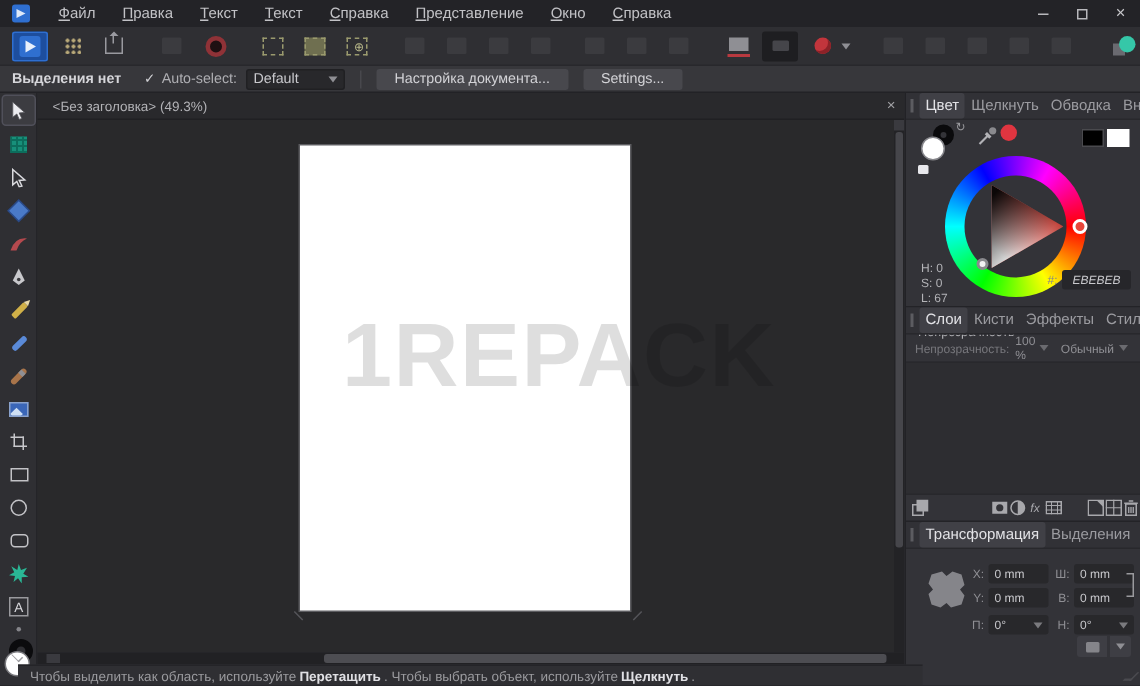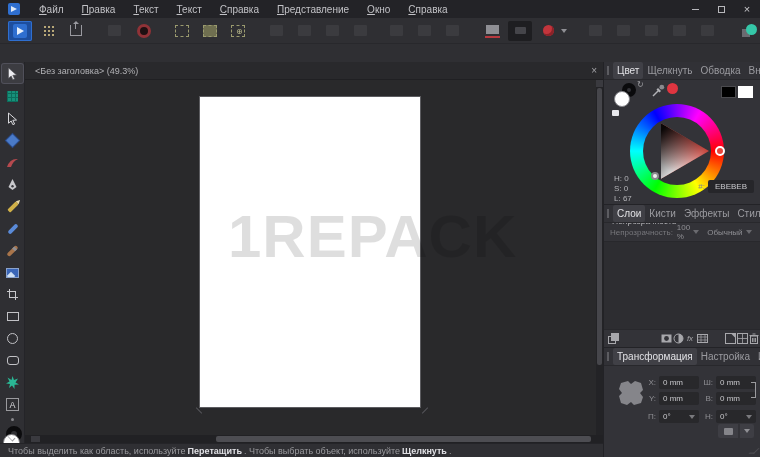--- a/index.html
+++ b/index.html
@@ -154,21 +154,21 @@
     background:linear-gradient(to top left, rgba(0,0,0,0) 30%, rgba(0,0,0,0.95) 78%),
                linear-gradient(to bottom left, rgba(255,255,255,0) 25%, #fff 72%), #c24038; }
   .ringknob { position:absolute; right:-1px; top:42px; width:10px; height:10px; border-radius:50%;
     border:2px solid #fff; background:#e8453a; }
   .triknob { position:absolute; left:21px; top:68px; width:8px; height:8px; border-radius:50%;
     border:2px solid #8a8a8e; background:#f2f2f2; }
   .hsl { position:absolute; left:10px; font-size:8px; color:#b4b4b8; }
   .hexrow { position:absolute; right:6px; top:100px; display:flex; align-items:center; }
   .hexlbl { color:#85858a; font-size:8px; margin-right:3px; }
   .hexbox { width:46px; height:13px; background:#26262a; border-radius:2px; color:#c8c8cc; font-size:8px;
-    display:flex; align-items:center; justify-content:center; }
+    display:flex; align-items:center; justify-content:center;font-style:italic; }
   .op-lbl { position:absolute; left:8px; top:104px; font-size:8.5px; color:#b4b4b8;margin-top:32px; }
   .op-dot { position:absolute; left:8px; top:128px; width:11px; height:11px; border-radius:50%; background:#f0f0f0; }
   .op-track { position:absolute; left:26px; top:131px; width:70px; height:5px; border-radius:3px;
     background:linear-gradient(to right,#2a2a2e,#c8c8cc); }
   .op-knob { position:absolute; left:92px; top:127px; width:9px; height:9px; border-radius:50%;
     border:2px solid #c8c8cc; }
   .op-box { position:absolute; right:16px; top:126px; width:32px; height:13px; background:#26262a; border-radius:2px;
     color:#c8c8cc; font-size:8px; display:flex; align-items:center; justify-content:center; }
   .op-chv { position:absolute; right:5px; top:131px; }
 
@@ -196,21 +196,21 @@
     border-right:1px solid #9a9a9e; border-top:1px solid #9a9a9e; border-bottom:1px solid #9a9a9e; }
   .tf-btn { position:absolute; right:22px; top:58px; width:20px; height:14px; background:#3e3e44; border-radius:2px 0 0 2px;
     display:flex; align-items:center; justify-content:center; }
   .tf-btn .mini { width:9px; height:7px; background:#85858a; border-radius:1px; }
   .tf-chv { position:absolute; right:6px; top:58px; width:14px; height:14px; background:#3e3e44; border-radius:0 2px 2px 0;
     display:flex; align-items:center; justify-content:center; }
   .rgrip { position:absolute; right:2px; bottom:2px; width:8px; height:8px;
     border-right:2px solid #55555a; border-bottom:2px solid #55555a; transform:skew(-45deg,0) scale(.7); opacity:.7; }
 
   
-  .statusbar { position:absolute; left:0; bottom:0; width:603px; height:14px; background:#2f2f33;
+  .statusbar { position:absolute; left:12px; bottom:0; width:603px; height:14px; background:#2f2f33;
     border-top:1px solid #242428; display:flex; align-items:center; font-size:9px; color:#9a9a9e; padding-left:8px; }
   .statusbar b { color:#e0e0e4; margin:0 2px; }
 </style>
 </head>
 <body>
 
 <div class="app">
 
   <div class="titlebar">
     <span class="applogo"></span>
@@ -309,20 +309,34 @@
       </span>
     <span class="tbtn" style="margin-left:18px">
       <span class="tealcombo">
           <span class="tc-sq" style="left:0;bottom:0;width:8px;height:8px"></span>
           <span class="tc-ci" style="right:0;top:0"></span>
         </span>
       </span>
 
   </div>
 
+  <div class="ctxbar">
+    <span class="ctx-status">Выделения нет</span>
+    <span class="ckbox">
+        <span>✓</span>
+      </span>
+    <span class="ctx-lbl">Auto-select:</span>
+    <span class="dropdown">
+      <span>Default</span>
+      <span class="chv"></span>
+      </span>
+    <span class="ctx-sep"></span>
+    <span class="ctxbtn">Настройка документа...</span>
+    <span class="ctxbtn">Settings...</span>
+  </div>
 
   <div class="tools">
     <span class="tool sel" style="top:2px">
       <svg width="11" height="13" viewBox="0 0 11 13">
           <path d="M1.5 1 L9.5 8 L5.8 8.3 L7.6 12 L5.8 12.6 L4.2 9 L1.5 11.2 Z" fill="#ececf0" stroke="#55555a" stroke-width=".6"></path>
         </svg>
       </span>
     <span class="tool" style="top:25px">
         <span class="gr-table"></span>
       </span>
@@ -522,21 +536,21 @@
               <path d="M0.5 2.5 H9.5 M3.5 1 H6.5 M3.5 5 V9 M5 5 V9 M6.5 5 V9" stroke="#a8a8ac" stroke-width=".9"></path>
             </svg>
           </span>
       </div>
     </div>
 
     <div class="panel" style="flex:1; display:flex; flex-direction:column; border-bottom:none">
       <div class="ptabs">
         <span class="grip"></span>
         <span class="ptab on">Трансформация</span>
-        <span class="ptab">Настройка</span>
+        <span class="ptab">Выделения</span>
         <span class="ptab">История</span>
         <span class="burger"></span>
       </div>
       <div class="tfbody">
         <svg class="anchor" width="30" height="30" viewBox="0 0 30 30">
             <path d="M5 5 L12 3 L15 6 L19 3 L25 5 L27 12 L24 15 L27 19 L25 25 L18 27 L15 24 L11 27 L5 25 L3 18 L6 15 L3 11 Z" fill="#85858a"></path>
           </svg>
         <div class="frow" style="left:40px; top:10px">
           <span class="flbl">X:</span>
           <span class="fbox">0 mm</span>

